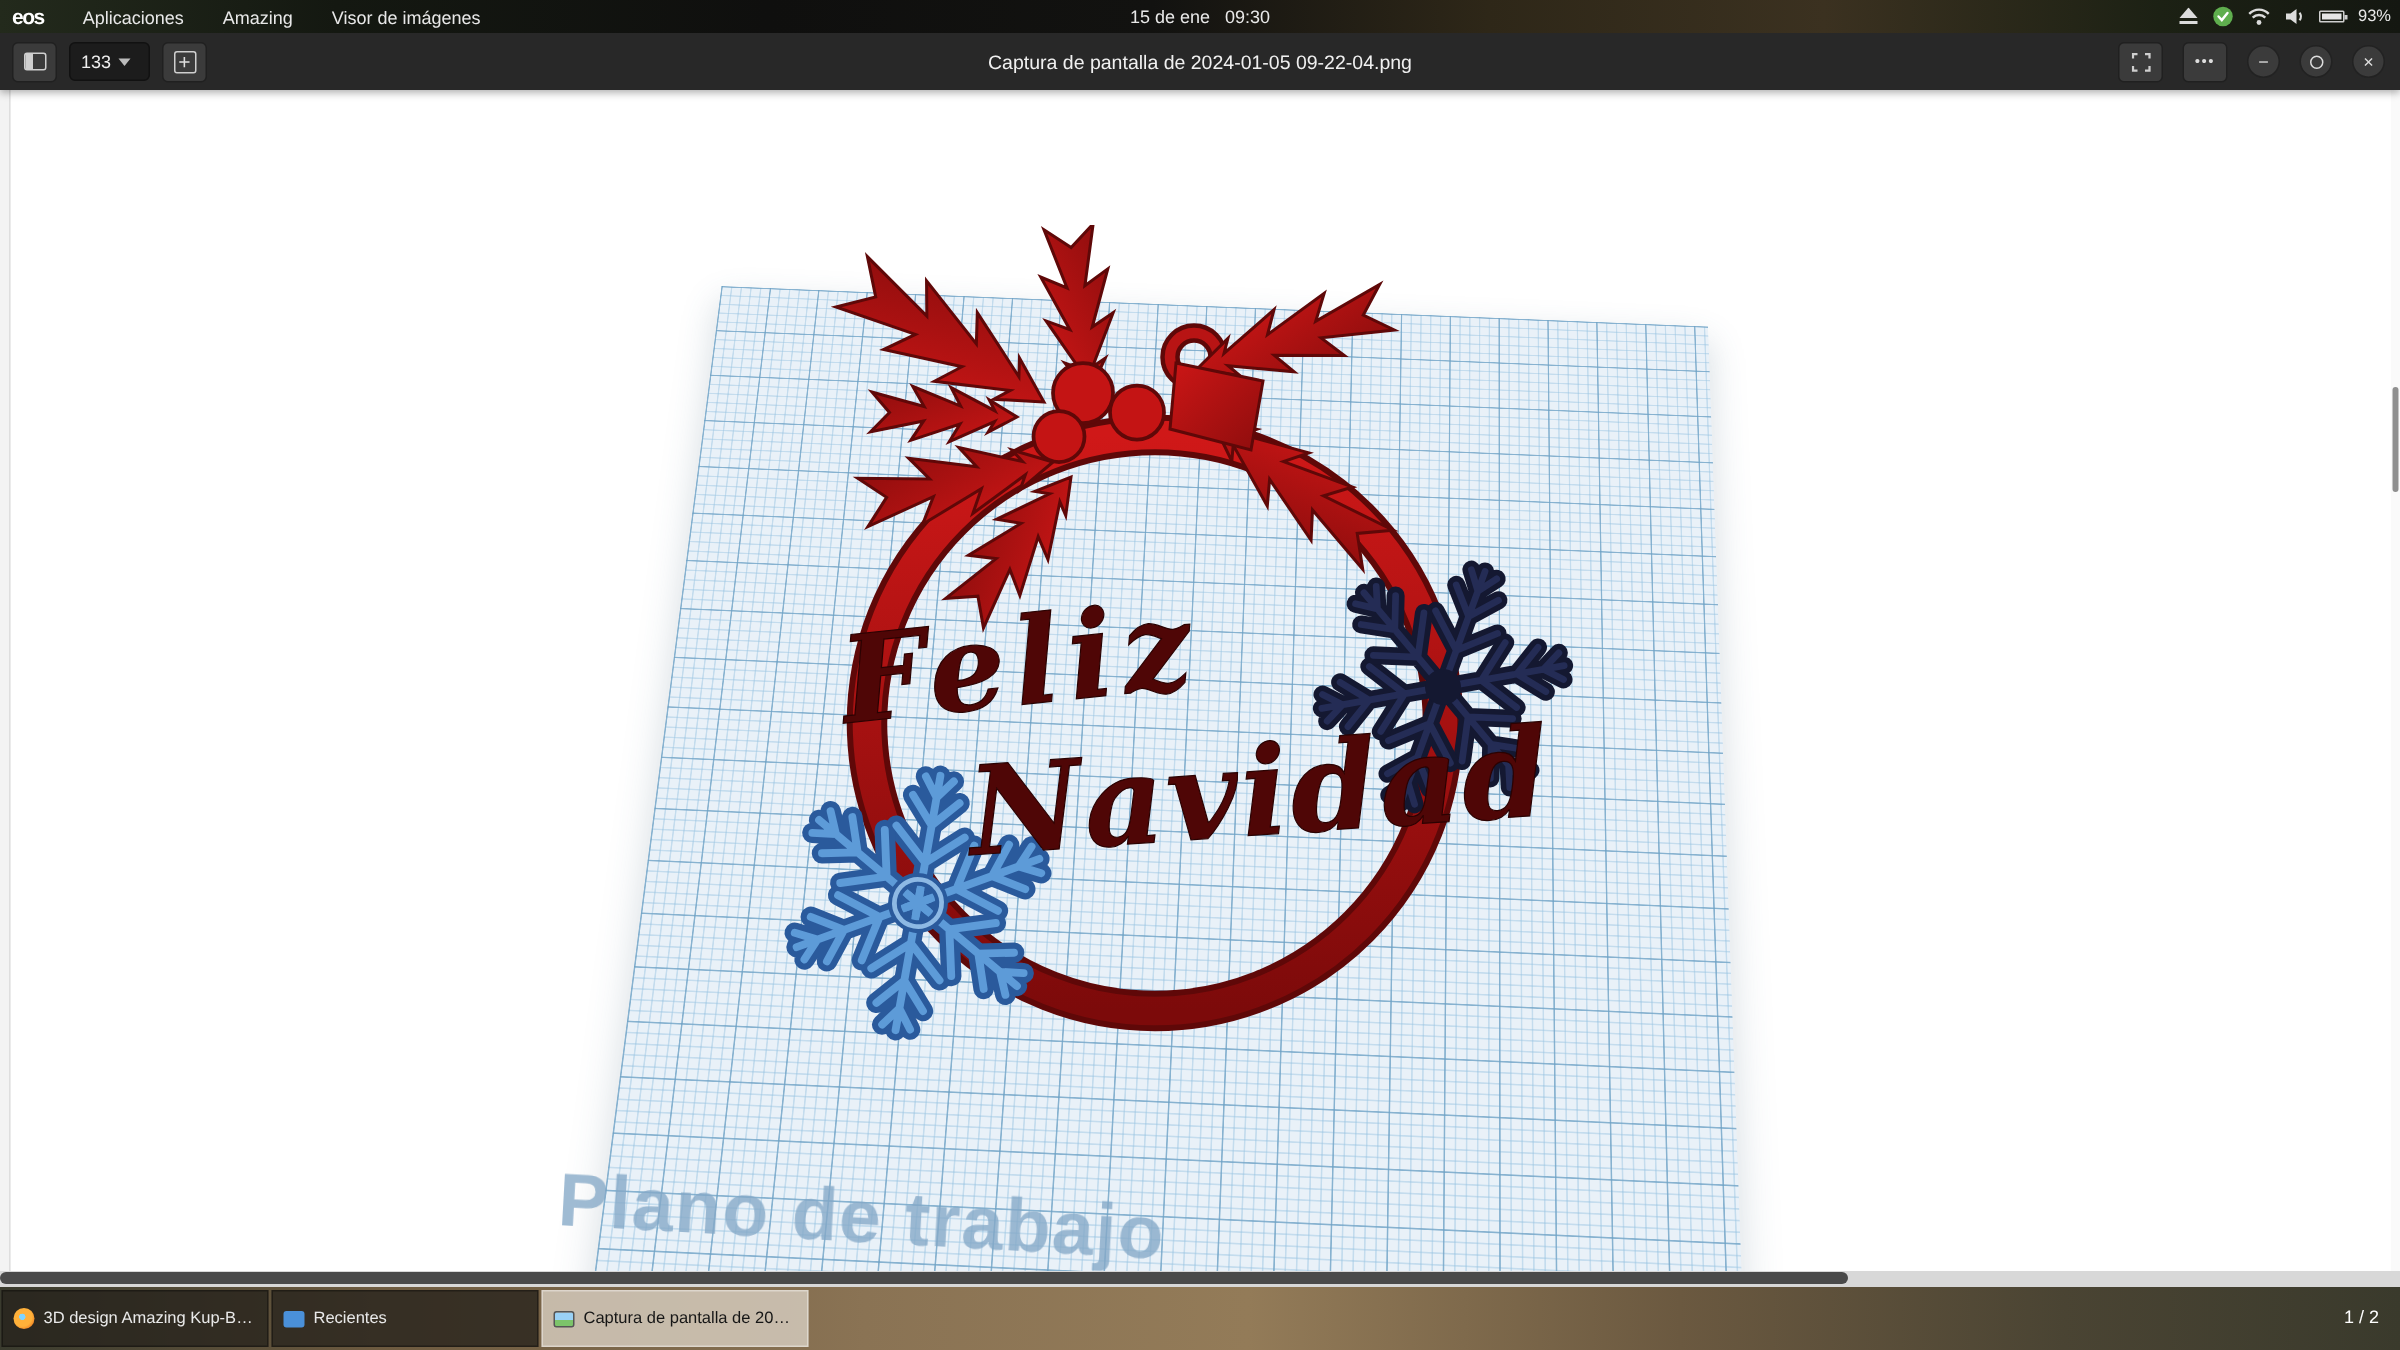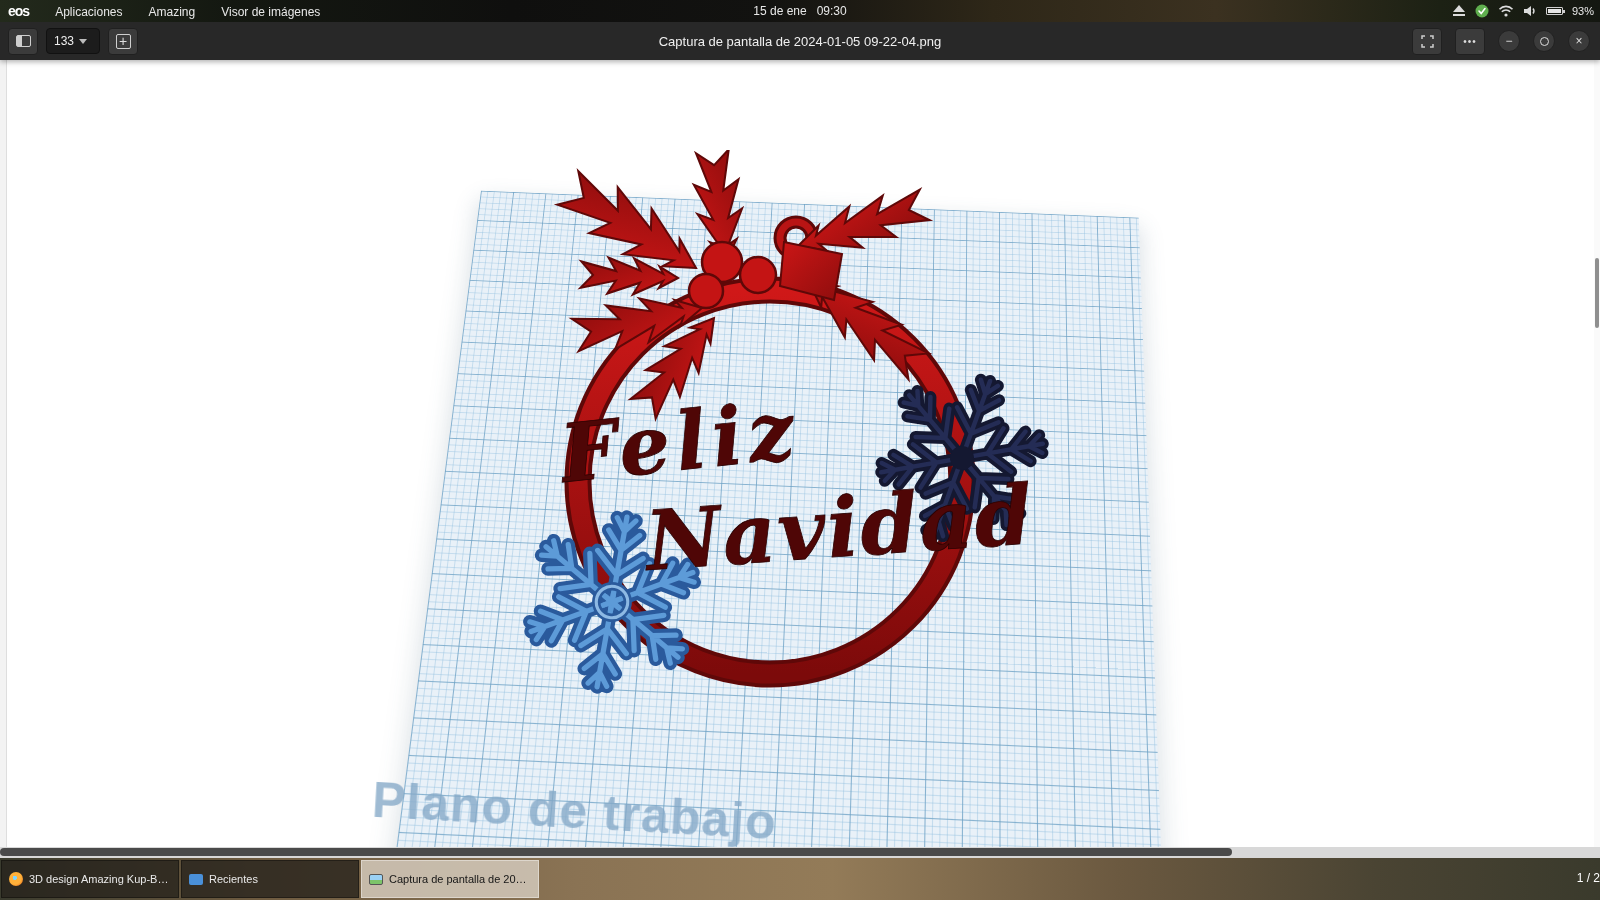--- a/index.html
+++ b/index.html
@@ -83,21 +83,21 @@
   .task-item { width:178px; margin:2px 1px; background:rgba(38,34,28,.78); border:1px solid rgba(0,0,0,.35);
     display:flex; align-items:center; gap:6px; padding:0 7px; color:#e9e9e9; font-size:11px; cursor:pointer; overflow:hidden; }
   .task-item span { white-space:nowrap; overflow:hidden; text-overflow:ellipsis; }
   .task-item.active { background:rgba(208,198,183,.88); color:#161616; border-color:rgba(255,255,255,.4); }
   .ff-icon { flex:none; width:14px; height:14px; border-radius:50%;
     background:radial-gradient(circle at 42% 42%, #7fd4ff 0 17%, #ffb13a 20% 55%, #e2540e 100%); }
   .folder-icon { flex:none; width:14px; height:11px; background:#4a90d9; border-radius:2px; position:relative; }
   .folder-icon::before { content:""; position:absolute; left:0; top:-3px; width:6px; height:3px; background:#4a90d9; border-radius:2px 2px 0 0; }
   .img-icon { flex:none; width:14px; height:11px; border:1px solid #555; border-radius:2px;
     background:linear-gradient(180deg,#9ad1f5 0 55%, #7cc46a 55%); }
-  .workspace { position:absolute; right:0; top:0; height:40px; display:flex; align-items:center; color:#fff; font-size:12px; }
+  .workspace { position:absolute; right:14px; top:0; height:40px; display:flex; align-items:center; color:#fff; font-size:12px; }
 </style>
 </head>
 <body>
 
 <div class="screen">
 
   <header class="panel">
     <div class="panel-left">
       <span class="logo">eos</span>
       <span class="menu">Aplicaciones</span>

